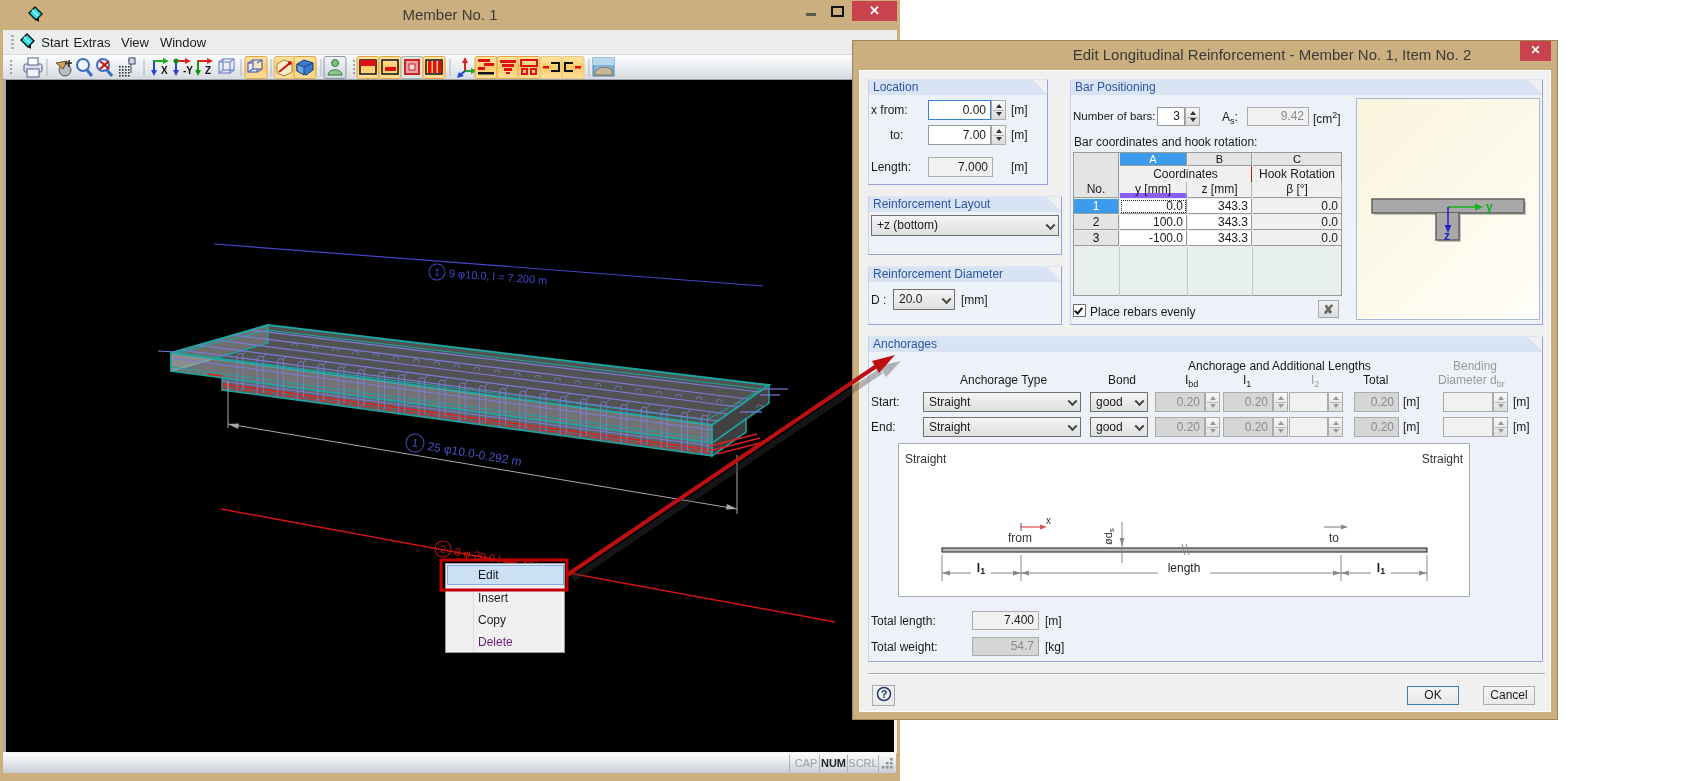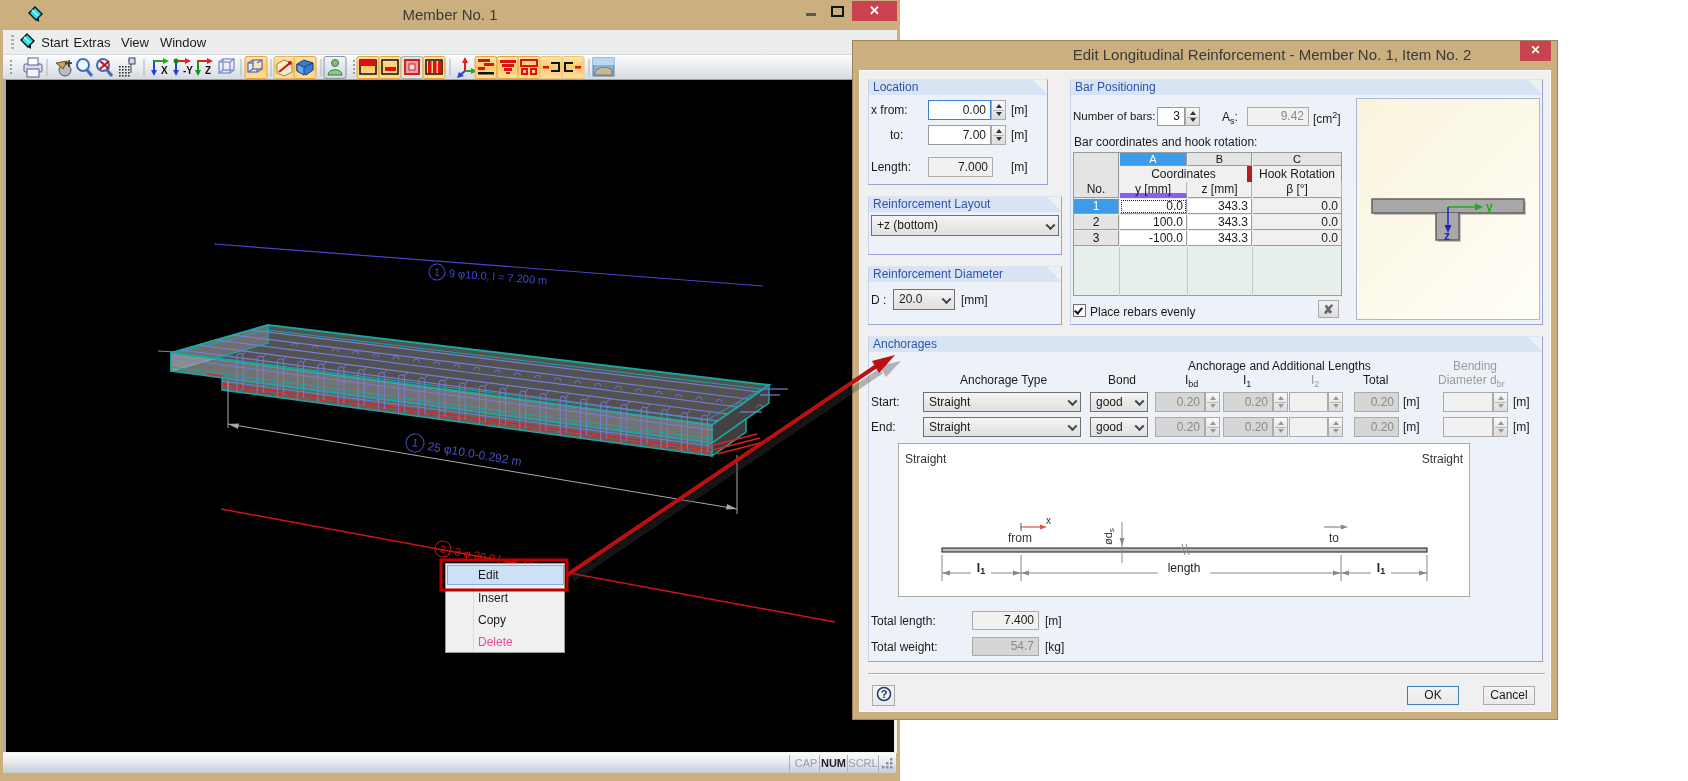--- a/index.html
+++ b/index.html
@@ -343,21 +343,21 @@
       <text x="0" y="3.5" font-size="10" fill="#d01515" text-anchor="middle">2</text>
       <text x="12" y="4" font-size="11" fill="#d01515">3 φ 20.0 l = 7.400 m</text>
     </g>
   </svg>
 <div style="position:absolute;left:445px;top:563px;width:120px;height:90px;background:#f0f0f0;border:1px solid #9a9a9a;box-shadow:3px 3px 4px rgba(0,0,0,0.45);"></div>
 <div style="position:absolute;left:473px;top:564px;width:1px;height:88px;background:#dcdcdc;"></div>
 <div style="position:absolute;left:446.5px;top:564.5px;width:117px;height:20.5px;background:#cde1f6;border:1px solid #84acdd;"></div>
 <div style="position:absolute;left:478px;top:566px;width:80px;height:18px;font-size:12px;line-height:18px;color:#1a1a1a;">Edit</div>
 <div style="position:absolute;left:478px;top:588.5px;width:80px;height:18px;font-size:12px;line-height:18px;color:#1a1a1a;">Insert</div>
 <div style="position:absolute;left:478px;top:610.5px;width:80px;height:18px;font-size:12px;line-height:18px;color:#1a1a1a;">Copy</div>
-<div style="position:absolute;left:478px;top:632.5px;width:80px;height:18px;font-size:12px;line-height:18px;color:#ec4899;">Delete</div>
+<div style="position:absolute;left:478px;top:632.5px;width:80px;height:18px;font-size:12px;line-height:18px;color:#701a75;">Delete</div>
 <div style="position:absolute;left:3px;top:753px;width:893px;height:20px;background:linear-gradient(#fafbfc,#e8eaee 45%,#c7ccd4);"></div>
 <div style="position:absolute;left:789px;top:755px;width:1px;height:17px;background:#aab0b8;"></div>
 <div style="position:absolute;left:819px;top:755px;width:1px;height:17px;background:#aab0b8;"></div>
 <div style="position:absolute;left:847px;top:755px;width:1px;height:17px;background:#aab0b8;"></div>
 <div style="position:absolute;left:878px;top:755px;width:1px;height:17px;background:#aab0b8;"></div>
 <div style="position:absolute;left:793px;top:755px;width:26px;height:17px;color:#9aa0a6;font-size:11px;line-height:17px;text-align:center;">CAP</div>
 <div style="position:absolute;left:820px;top:755px;width:27px;height:17px;color:#23232b;font-size:11px;line-height:17px;text-align:center;font-weight:bold;">NUM</div>
 <div style="position:absolute;left:848px;top:755px;width:30px;height:17px;color:#9aa0a6;font-size:11px;line-height:17px;text-align:center;">SCRL</div>
 <div style="position:absolute;left:881px;top:757px;width:14px;height:14px;"><svg width="14" height="14">
       <g fill="#8a9099">
@@ -413,21 +413,21 @@
     <i></i>
   </div>
 <div style="position:absolute;left:1222px;top:110px;font-size:12px;white-space:nowrap;">A<sub>s</sub>:</div>
 <div class="fld ro" style="left:1247px;top:107px;width:62px;height:19px;line-height:17px;color:#8a8a8a;">9.42</div>
 <div style="position:absolute;left:1313px;top:110px;font-size:12px;white-space:nowrap;">[cm<sup>2</sup>]</div>
 <div style="position:absolute;left:1074px;top:135px;font-size:12px;white-space:nowrap;">Bar coordinates and hook rotation:</div>
 <div style="position:absolute;left:1073px;top:152px;width:269px;height:144px;background:#e7efea;border:1px solid #9a9a9a;"></div>
 <div style="position:absolute;left:1120px;top:153px;width:67px;height:13px;background:#3d9beb;color:#fff;border-right:1px solid #9a9a9a;border-bottom:1px solid #9a9a9a;text-align:center;font-size:11px;line-height:13px;">A</div>
 <div style="position:absolute;left:1188px;top:153px;width:64px;height:13px;background:#e4e4e4;color:#111;border-right:1px solid #9a9a9a;border-bottom:1px solid #9a9a9a;text-align:center;font-size:11px;line-height:13px;">B</div>
 <div style="position:absolute;left:1253px;top:153px;width:89px;height:13px;background:#e4e4e4;color:#111;border-right:1px solid #9a9a9a;border-bottom:1px solid #9a9a9a;text-align:center;font-size:11px;line-height:13px;">C</div>
-<div style="position:absolute;left:1120px;top:166px;width:132px;height:16px;background:#f0f0f0;border-right:5px solid #b91c1c;text-align:center;font-size:12px;line-height:16px;">Coordinates</div>
+<div style="position:absolute;left:1120px;top:166px;width:132px;height:16px;background:#f0f0f0;border-right:1px solid #b91c1c;text-align:center;font-size:12px;line-height:16px;">Coordinates</div>
 <div style="position:absolute;left:1253px;top:166px;width:88px;height:16px;background:#f0f0f0;text-align:center;font-size:12px;line-height:16px;">Hook Rotation</div>
 <div style="position:absolute;left:1074px;top:153px;width:45px;height:45px;background:#e4e4e4;border-right:1px solid #9a9a9a;border-bottom:1px solid #9a9a9a;text-align:center;font-size:12px;line-height:72px;">No.</div>
 <div style="position:absolute;left:1120px;top:182px;width:67px;height:16px;background:#f0f0f0;border-right:1px solid #b5b5b5;border-bottom:5px solid #8b5cf6;text-align:center;font-size:12px;line-height:15px;">y [mm]</div>
 <div style="position:absolute;left:1188px;top:182px;width:64px;height:16px;background:#f0f0f0;border-right:1px solid #b5b5b5;border-bottom:1px solid #9a9a9a;text-align:center;font-size:12px;line-height:15px;">z [mm]</div>
 <div style="position:absolute;left:1253px;top:182px;width:89px;height:16px;background:#f0f0f0;border-right:1px solid #b5b5b5;border-bottom:1px solid #9a9a9a;text-align:center;font-size:12px;line-height:15px;">β [°]</div>
 <div style="position:absolute;left:1074px;top:199px;width:45px;height:15px;background:#3d9beb;color:#fff;border-right:1px solid #9a9a9a;border-bottom:1px solid #9a9a9a;text-align:center;font-size:12px;line-height:15px;">1</div>
 <div style="position:absolute;left:1120px;top:199px;width:67px;height:15px;background:#fff;border-right:1px solid #9a9a9a;border-bottom:1px solid #9a9a9a;text-align:right;font-size:12px;line-height:15px;padding-right:3px;outline:1px dotted #222;outline-offset:-2px;">0.0</div>
 <div style="position:absolute;left:1188px;top:199px;width:64px;height:15px;background:#fff;border-right:1px solid #9a9a9a;border-bottom:1px solid #9a9a9a;text-align:right;font-size:12px;line-height:15px;padding-right:3px;">343.3</div>
 <div style="position:absolute;left:1253px;top:199px;width:88px;height:15px;background:#f0f0f0;border-bottom:1px solid #9a9a9a;text-align:right;font-size:12px;line-height:15px;padding-right:3px;">0.0</div>
 <div style="position:absolute;left:1074px;top:215px;width:45px;height:15px;background:#e4e4e4;color:#111;border-right:1px solid #9a9a9a;border-bottom:1px solid #9a9a9a;text-align:center;font-size:12px;line-height:15px;">2</div>

